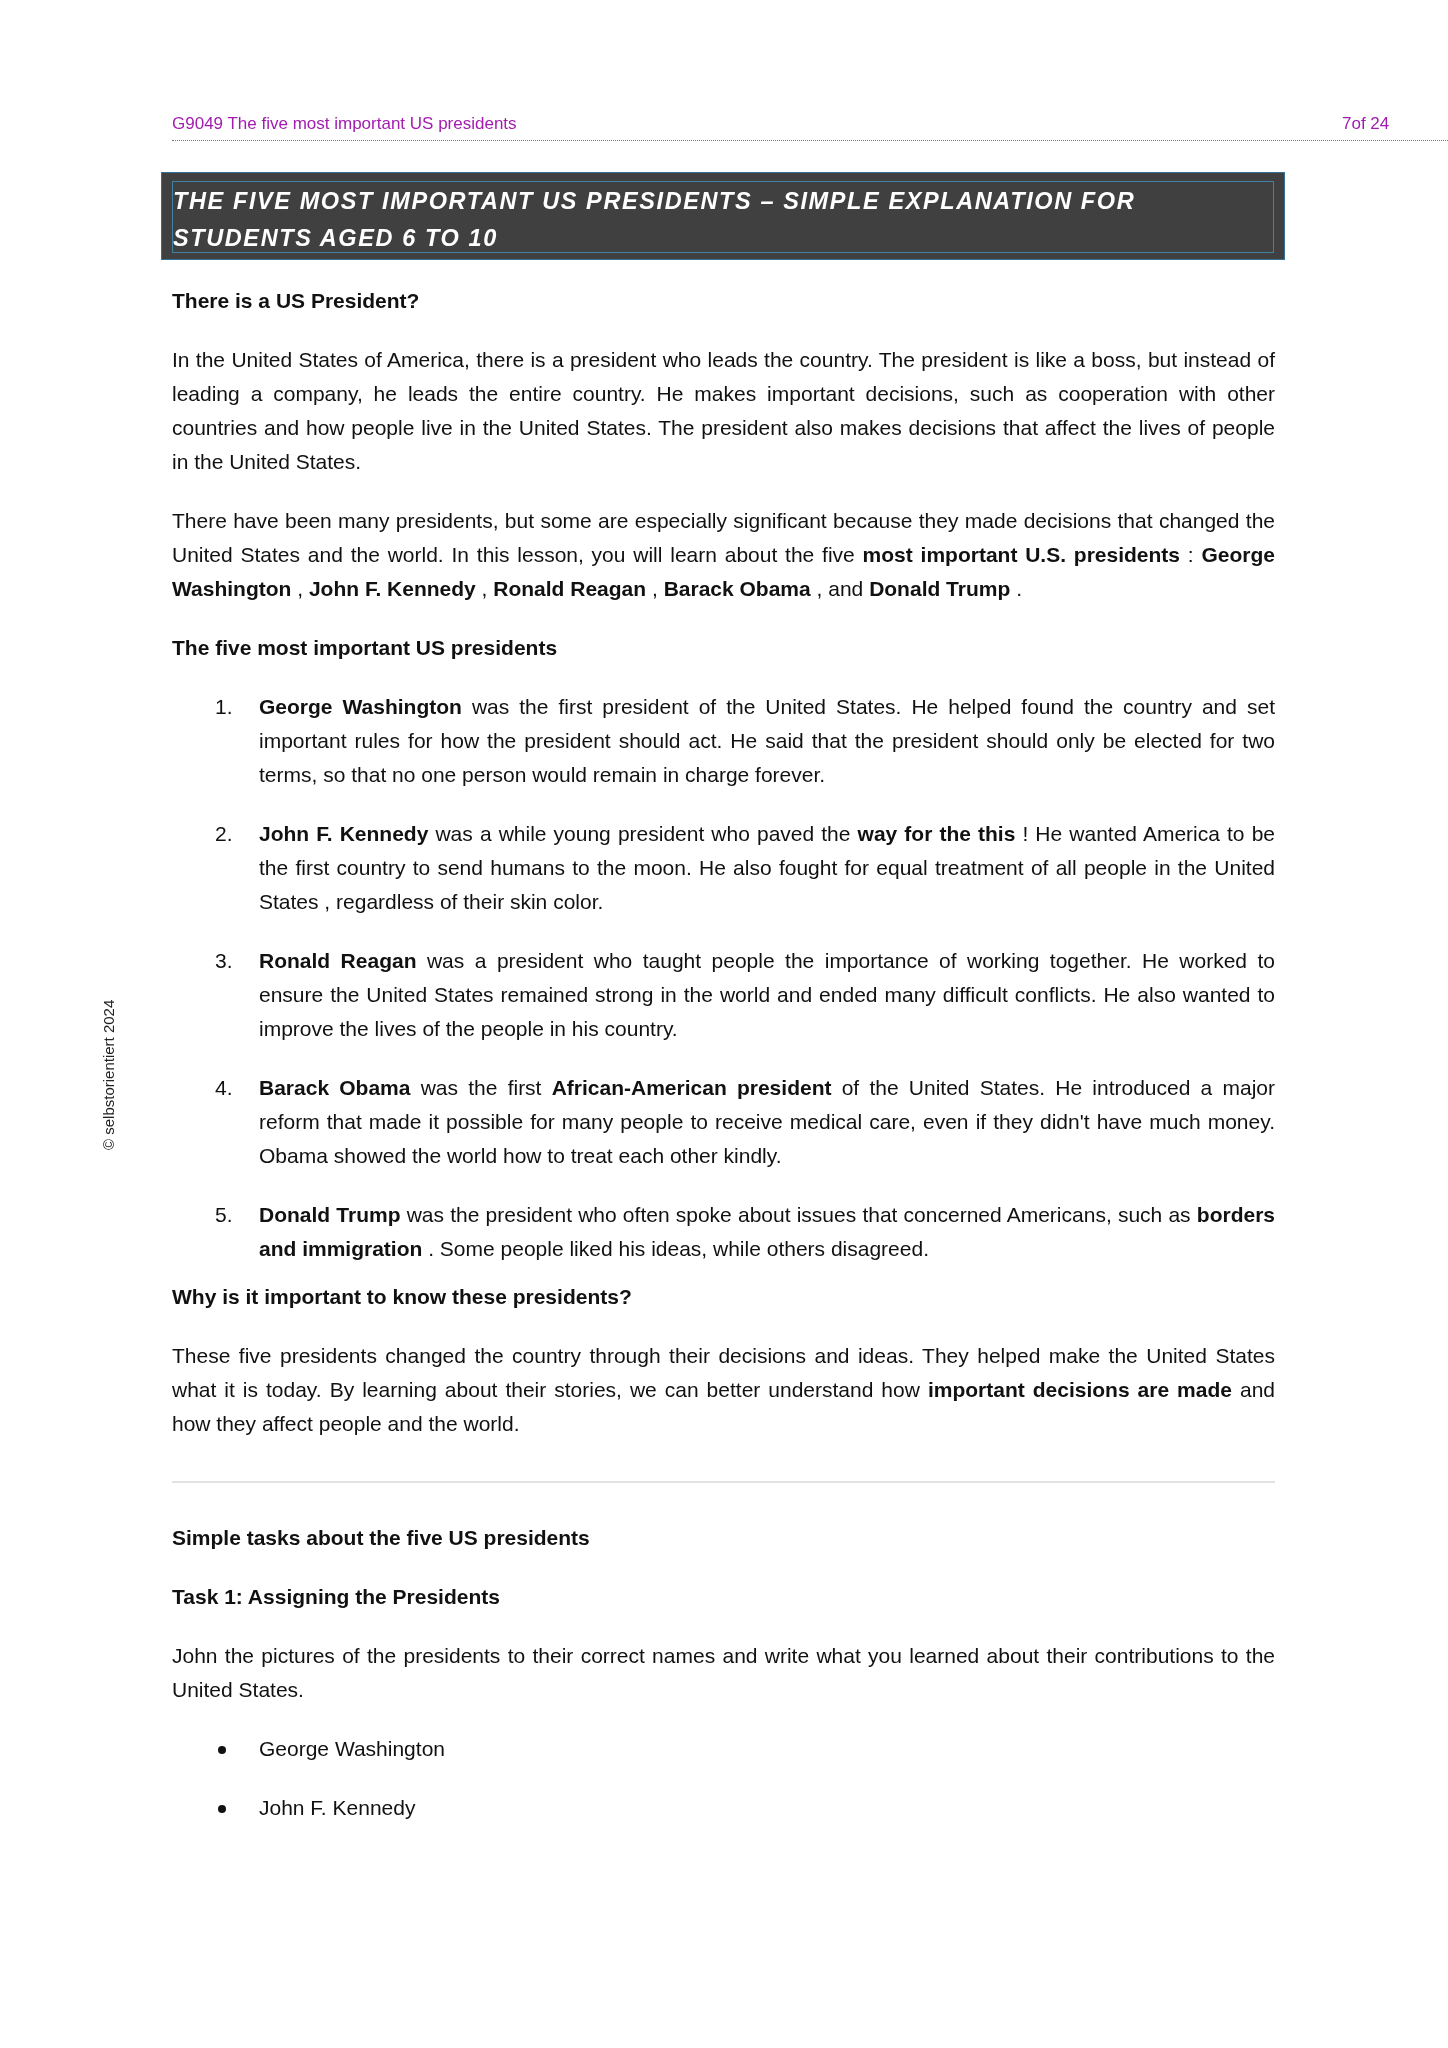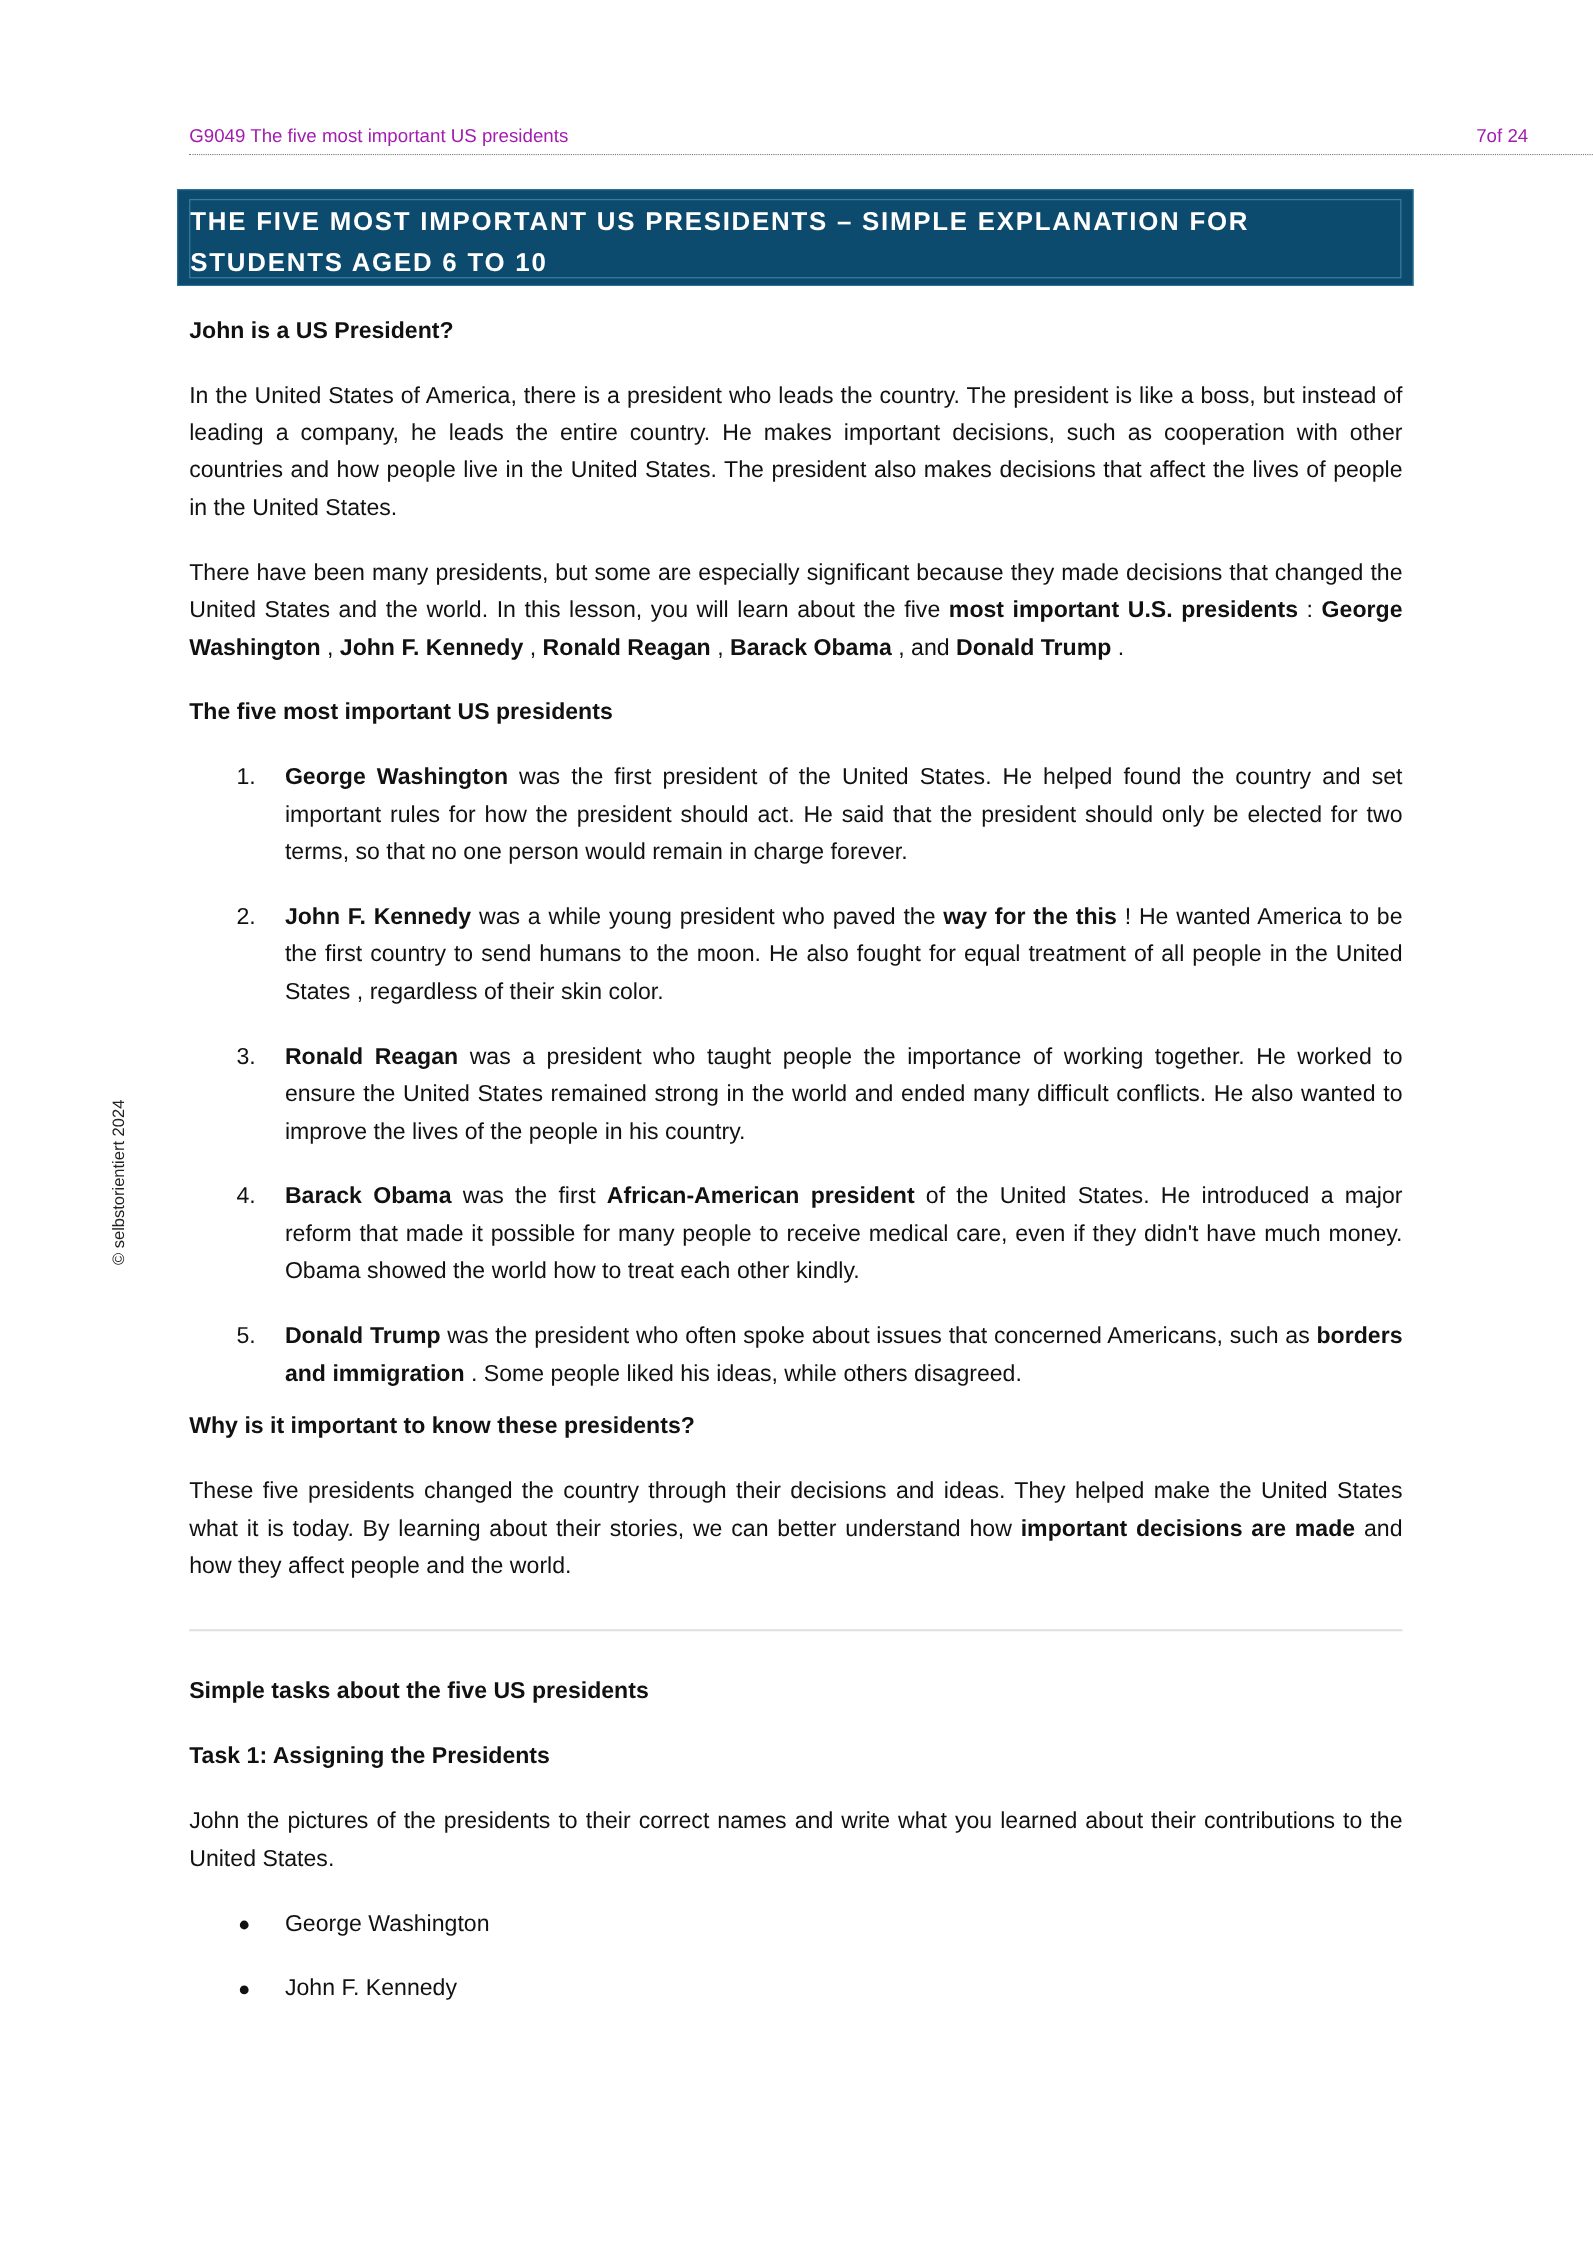--- a/index.html
+++ b/index.html
@@ -12,22 +12,23 @@
     font-size: 17px; color: #a21caf;
   }
   .running-header .title { position: absolute; left: 0; top: 0; }
   .running-header .pager { position: absolute; left: 1150px; top: 0; margin-left: 20px; }
   .running-header .rule {
     position: absolute; left: 0; top: 26px; width: 1276px; height: 0;
     border-top: 1px dotted #777;
   }
   .banner {
     position: absolute; left: 161px; top: 172px; width: 1124px; height: 88px;
-    background: #0c4a6e; box-sizing: border-box;
+    background: #404040; box-sizing: border-box;
     border: 1px solid #2f7396;
+    font-style: italic;
   }
   .banner-inner {
     position: absolute; left: 10px; top: 8px; right: 10px; bottom: 6px;
     border: 1px solid #3f82a3;
   }
   .banner h1 {
     margin: 0; position: absolute; left: 11px; top: 10px; width: 1090px;
     font-size: 23.5px; font-weight: bold; line-height: 37px; letter-spacing: 1.6px;
     color: #ffffff; text-transform: uppercase;
   }
@@ -70,21 +71,21 @@
 
 <div class="banner">
   <div class="banner-inner"></div>
   <h1>THE FIVE MOST IMPORTANT US PRESIDENTS – SIMPLE EXPLANATION FOR STUDENTS AGED 6 TO 10</h1>
 </div>
 
 <div class="side-copyright">© selbstorientiert 2024</div>
 
 <div class="content">
 
-  <h2>John is a US President?</h2>
+  <h2>There is a US President?</h2>
   <p>In the United States of America, there is a president who leads the country. The president is like a boss, but instead of leading a company, he leads the entire country. He makes important decisions, such as cooperation with other countries and how people live in the United States. The president also makes decisions that affect the lives of people in the United States.</p>
 
   <p><span>There have been many presidents, but some are especially significant because they made decisions that changed the United States and the world. In this lesson, you will learn about the five </span><b>most important U.S. presidents</b><span> : </span><b>George Washington</b><span> , </span><b>John F. Kennedy</b><span> , </span><b>Ronald Reagan</b><span> , </span><b>Barack Obama</b><span> , and </span><b>Donald Trump</b><span> .</span></p>
 
   <h2>The five most important US presidents</h2>
 
   <ol class="presidents">
     <li>
       <span class="num">1.</span><b>George Washington</b><span> was the first president of the United States. He helped found the country and set important rules for how the president should act. He said that the president should only be elected for two terms, so that no one person would remain in charge forever.</span>
     </li>

